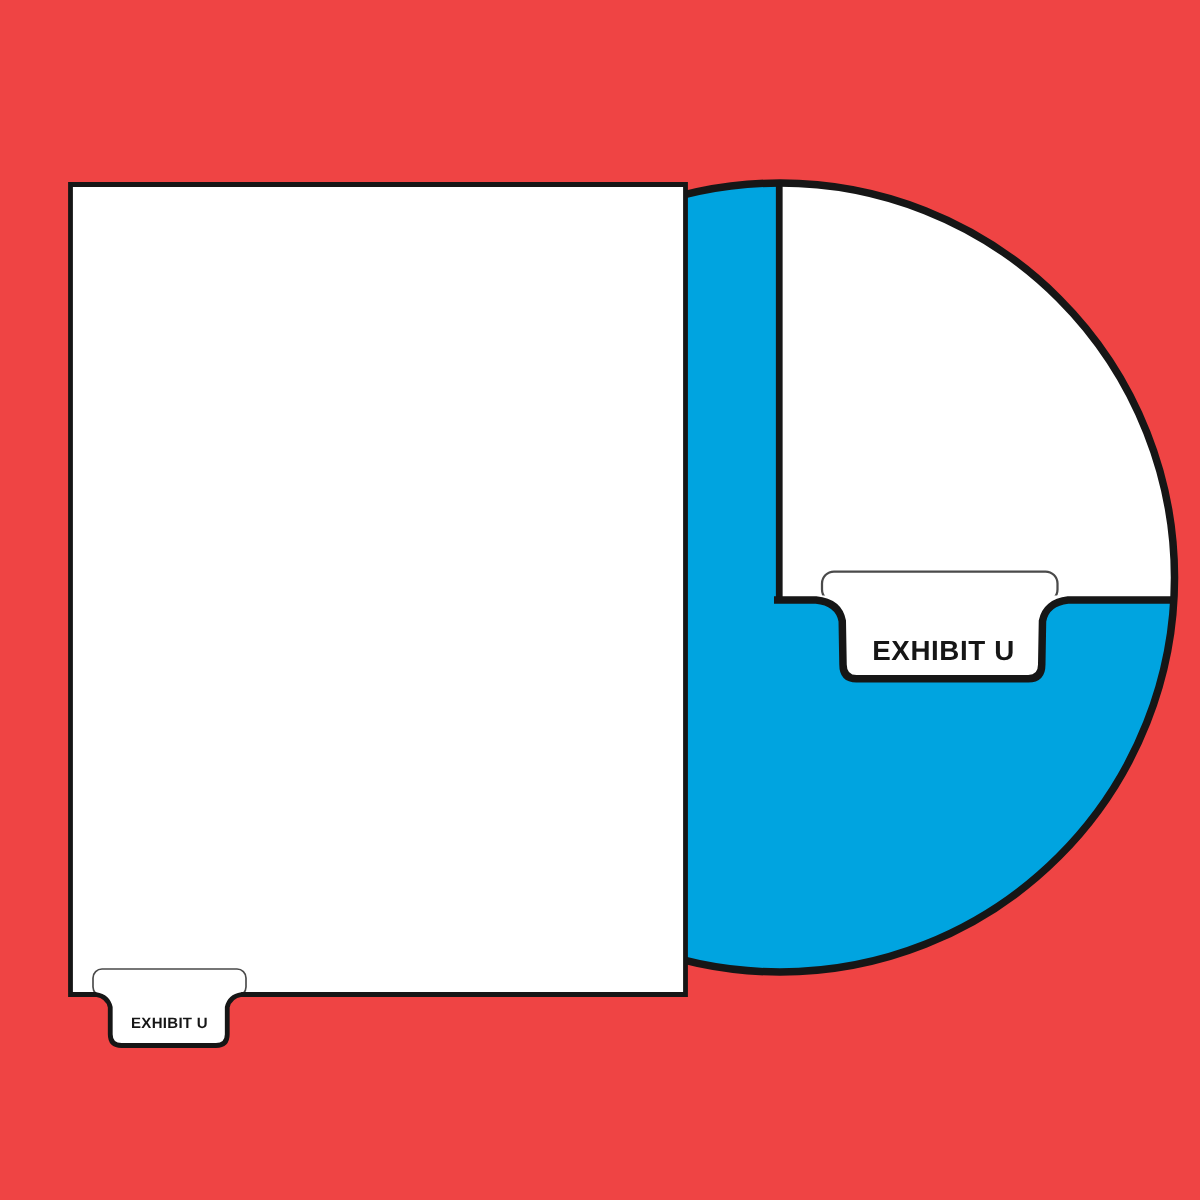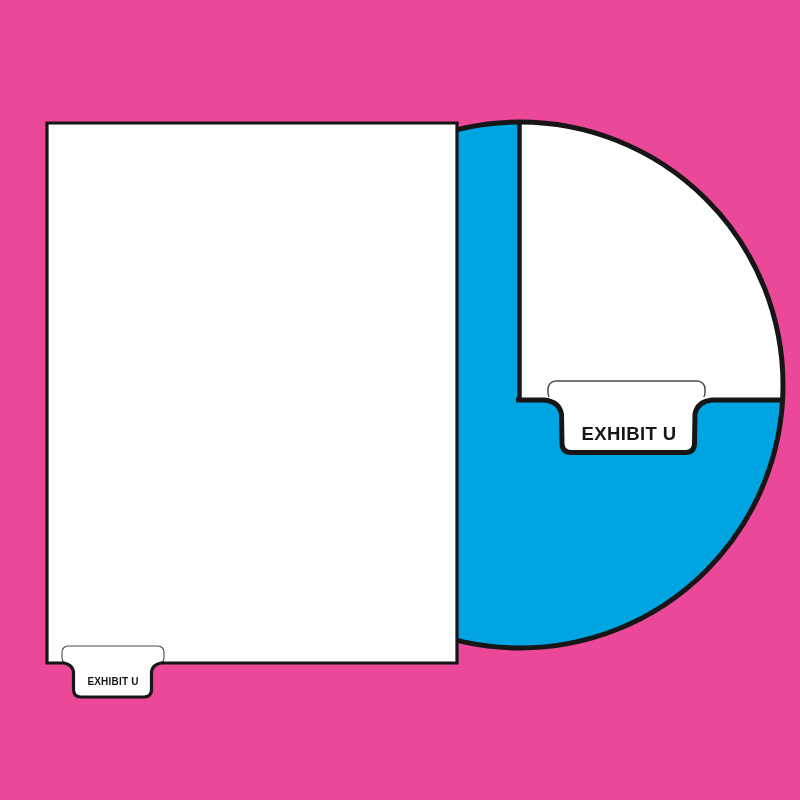--- a/index.html
+++ b/index.html
@@ -4,21 +4,21 @@
 <style>
   html, body {
     margin: 0;
     padding: 0;
     background: #ffffff;
   }
   .stage {
     position: relative;
     width: 800px;
     height: 800px;
-    background: #ec4899;
+    background: #ef4444;
     overflow: hidden;
     text-align: right;
   }
   svg text {
     font-family: "Liberation Sans", "DejaVu Sans", sans-serif;
   }
 </style>
 </head>
 <body>
 

